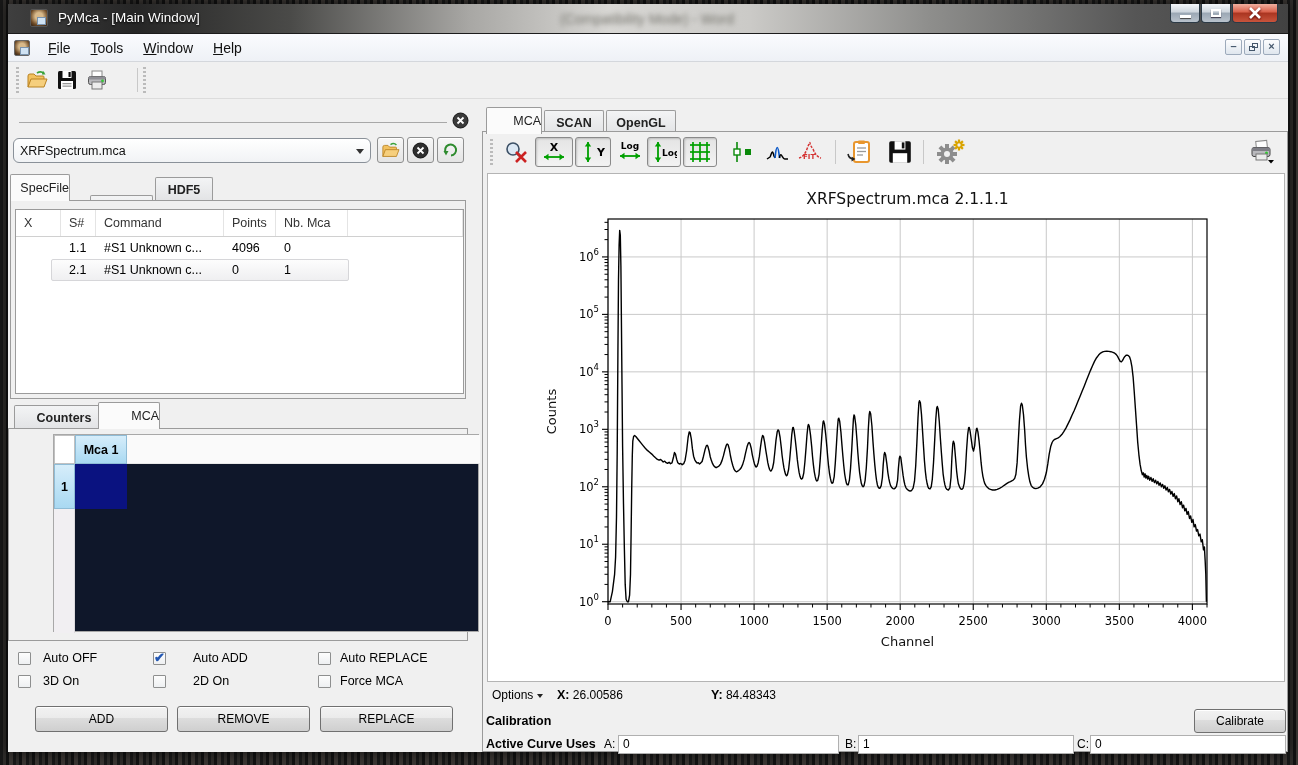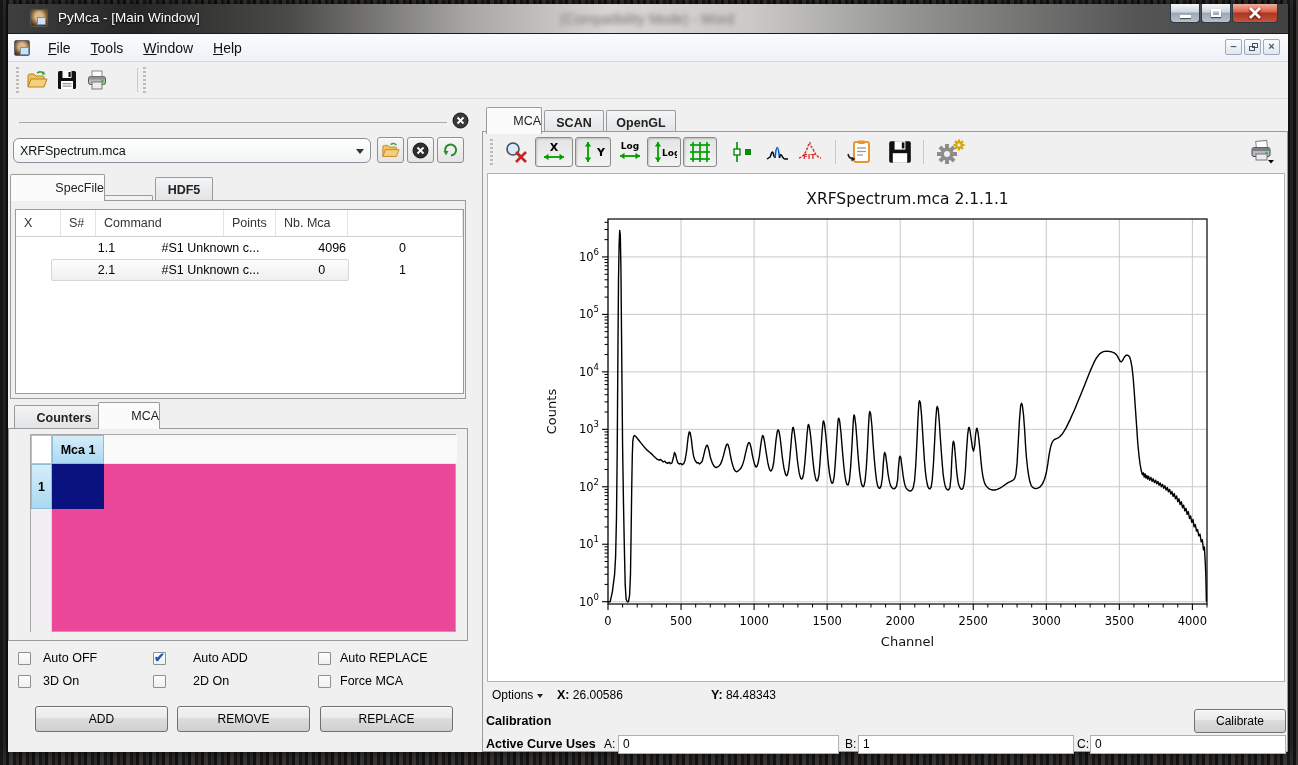--- a/index.html
+++ b/index.html
@@ -82,28 +82,28 @@
   
   .tab { position:absolute; height:24px; border:1px solid #9b9b9b; border-bottom:none;
     border-radius:2px 2px 0 0; background:linear-gradient(#f3f4f5,#e2e3e5);
     font-size:12.5px; color:#222; display:flex; align-items:center; justify-content:center; z-index:1;font-weight:bold;}
   .tab.active { background:#fbfbfb; height:27px; margin-top:-3px; z-index:3; font-weight:normal;justify-content:flex-end;}
   .pane { position:absolute; border:1px solid #9b9b9b; background:#f0f0f0; z-index:2;}
   
   .scan-table { position:absolute; border:1px solid #9b9b9b; background:#fff; font-size:12.5px;}
   .scan-head { display:flex; height:27px; border-bottom:1px solid #d0d0d0; color:#333; align-items:center;}
   .scan-head div { padding-left:8px; border-right:1px solid #e4e4e4; height:100%; display:flex; align-items:center;}
-  .scan-row { display:flex; height:22px; align-items:center; color:#000; position:relative;justify-content:space-between;}
+  .scan-row { display:flex; height:22px; align-items:center; color:#000; position:relative;}
   .scan-row div { padding-left:8px; }
   .c0{width:45px;} .c1{width:35px;} .c2{width:128px;} .c3{width:52px;} .c4{width:72px;} .c5{flex:1;}
   .rowsel { position:absolute; left:35px; top:0; width:298px; height:22px;
     background:linear-gradient(#fdfdfd,#efeff1); border:1px solid #d6d6d9; border-radius:2px; z-index:0;}
   .scan-row span{ position:relative; z-index:1;}
   
-  .mca-area { position:absolute; background:#ec4899; border:1px solid #a8a8a8;}
+  .mca-area { position:absolute; background:#0f172a; border:1px solid #a8a8a8;margin-left:23px;}
   .mca-cell { position:absolute; border:1px solid #c0c0c0; font-size:12.5px; font-weight:bold;
     display:flex; align-items:center; justify-content:center;}
   .hdr-blue { background:linear-gradient(#d6edfa,#a9d9f2); border-color:#8fbcd6; color:#000;}
   .vstrip { position:absolute; background:#f1eff2; border-right:1px solid #dcdadd;}
   .hstrip { position:absolute; background:#fafafa; border-bottom:1px solid #e8e8e8;}
   
   .checkbox { position:absolute; width:13px; height:13px; border:1px solid #8e8f8f; border-radius:1px;
     background:linear-gradient(#fdfdfd,#eef0f2); }
   .checkbox.checked::after { content:"\2714"; position:absolute; left:0px; top:-3px; color:#2458b3; font-size:13px; font-weight:bold;}
   .cb-label { position:absolute; font-size:12.5px; color:#000;}
@@ -225,21 +225,21 @@
       </svg>
     </div>
     <div class="sqbtn" style="left:429px; top:38px;">
       <svg width="18" height="18" viewBox="0 0 18 18">
         <path d="M4 12 A5.5 5.5 0 1 1 9 14.5" fill="none" stroke="#2e8b2e" stroke-width="2"></path>
         <path d="M1.5 10 L6.5 10 L4 14.5 Z" fill="#2e8b2e"></path>
         <path d="M12 3.5 A5.5 5.5 0 0 0 5 5" fill="none" stroke="#1f6e1f" stroke-width="0"></path>
       </svg>
     </div>
 
-    <div class="tab active" style="left:2px; top:78px; width:95px;">
+    <div class="tab active" style="left:2px; top:78px; width:60px;">
         <span>SpecFile</span>
       </div>
     <div class="tab" style="left:82px; top:96px; width:63px;">
         <span>EdfFile</span>
       </div>
     <div class="tab" style="left:147px; top:78px; width:58px;">
         <span>HDF5</span>
       </div>
     <div class="pane" style="left:2px; top:101px; width:456px; height:199px;"></div>
 

